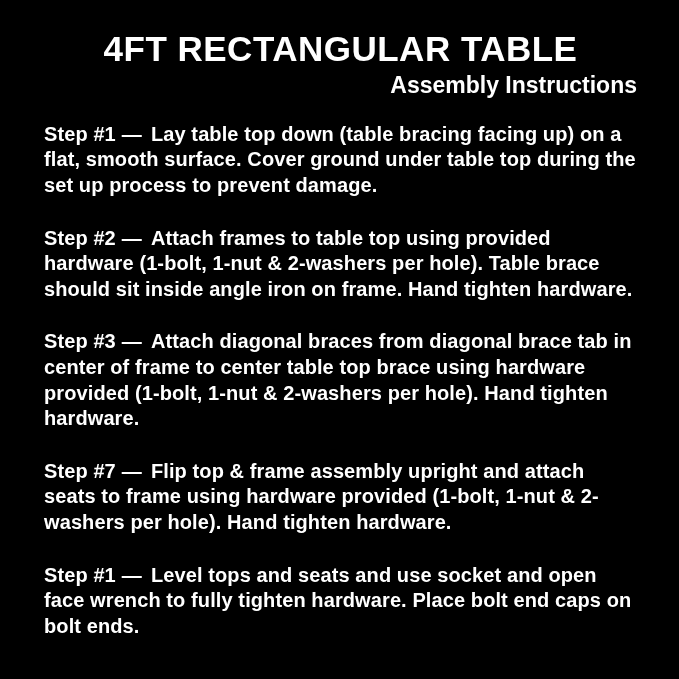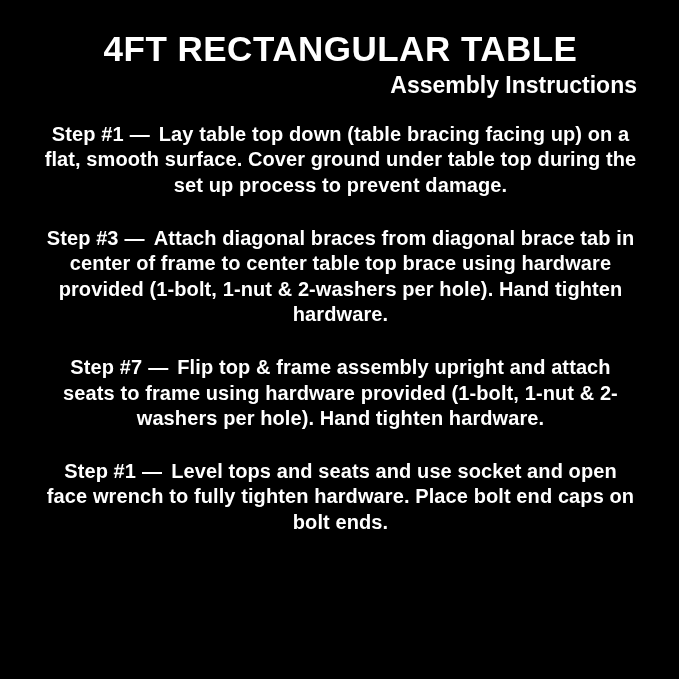--- a/index.html
+++ b/index.html
@@ -27,21 +27,21 @@
     line-height: 1.1;
   }
   .subtitle {
     text-align: right;
     font-size: 23px;
     font-weight: bold;
     margin: 0 0 24px 0;
     line-height: 1.1;
   }
   .steps {
-    text-align: center;
+    text-align: left;
   }
   .step {
     font-size: 20px;
     font-weight: bold;
     line-height: 1.28;
     margin: 0 0 27px 0;
     letter-spacing: 0.1px;
   }
   .step .dash {
     display: inline-block;
@@ -51,20 +51,21 @@
 </head>
 <body style="background: rgb(0, 0, 0); color: rgb(255, 255, 255);">
 
 <div class="poster">
   <h1 class="title">4FT RECTANGULAR TABLE</h1>
   <h2 class="subtitle">Assembly Instructions</h2>
 
   <div class="steps">
   <p class="step"><span>Step #1</span><span class="dash">—</span><span>Lay table top down (table bracing facing up) on a flat, smooth surface. Cover ground under table top during the set up process to prevent damage.</span></p>
 
+  <p class="step"><span>Step #2</span><span class="dash">—</span><span>Attach frames to table top using provided hardware (1-bolt, 1-nut &amp; 2-washers per hole). Table brace should sit inside angle iron on frame. Hand tighten hardware.</span></p>
 
   <p class="step"><span>Step #3</span><span class="dash">—</span><span>Attach diagonal braces from diagonal brace tab in center of frame to center table top brace using hardware provided (1-bolt, 1-nut &amp; 2-washers per hole). Hand tighten hardware.</span></p>
 
   <p class="step"><span>Step #7</span><span class="dash">—</span><span>Flip top &amp; frame assembly upright and attach seats to frame using hardware provided (1-bolt, 1-nut &amp; 2-washers per hole). Hand tighten hardware.</span></p>
 
   <p class="step"><span>Step #1</span><span class="dash">—</span><span>Level tops and seats and use socket and open face wrench to fully tighten hardware. Place bolt end caps on bolt ends.</span></p>
 </div>
 </div>
 
 </body></html>

